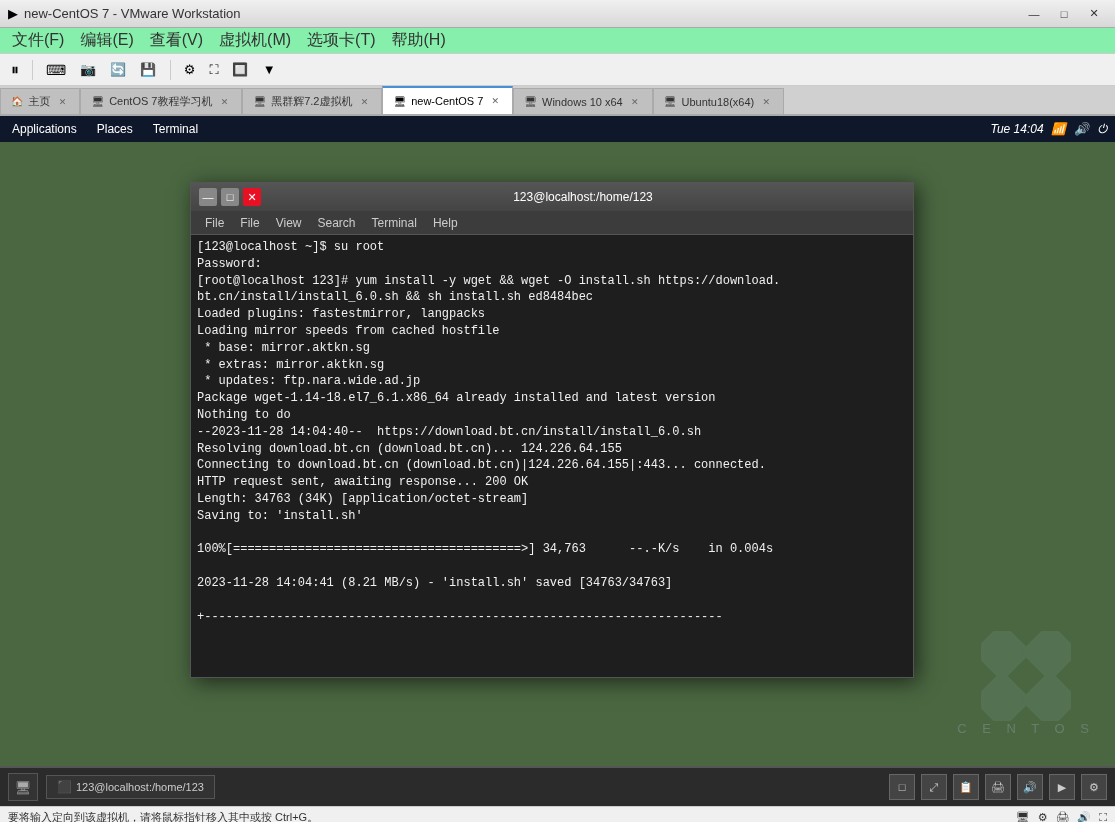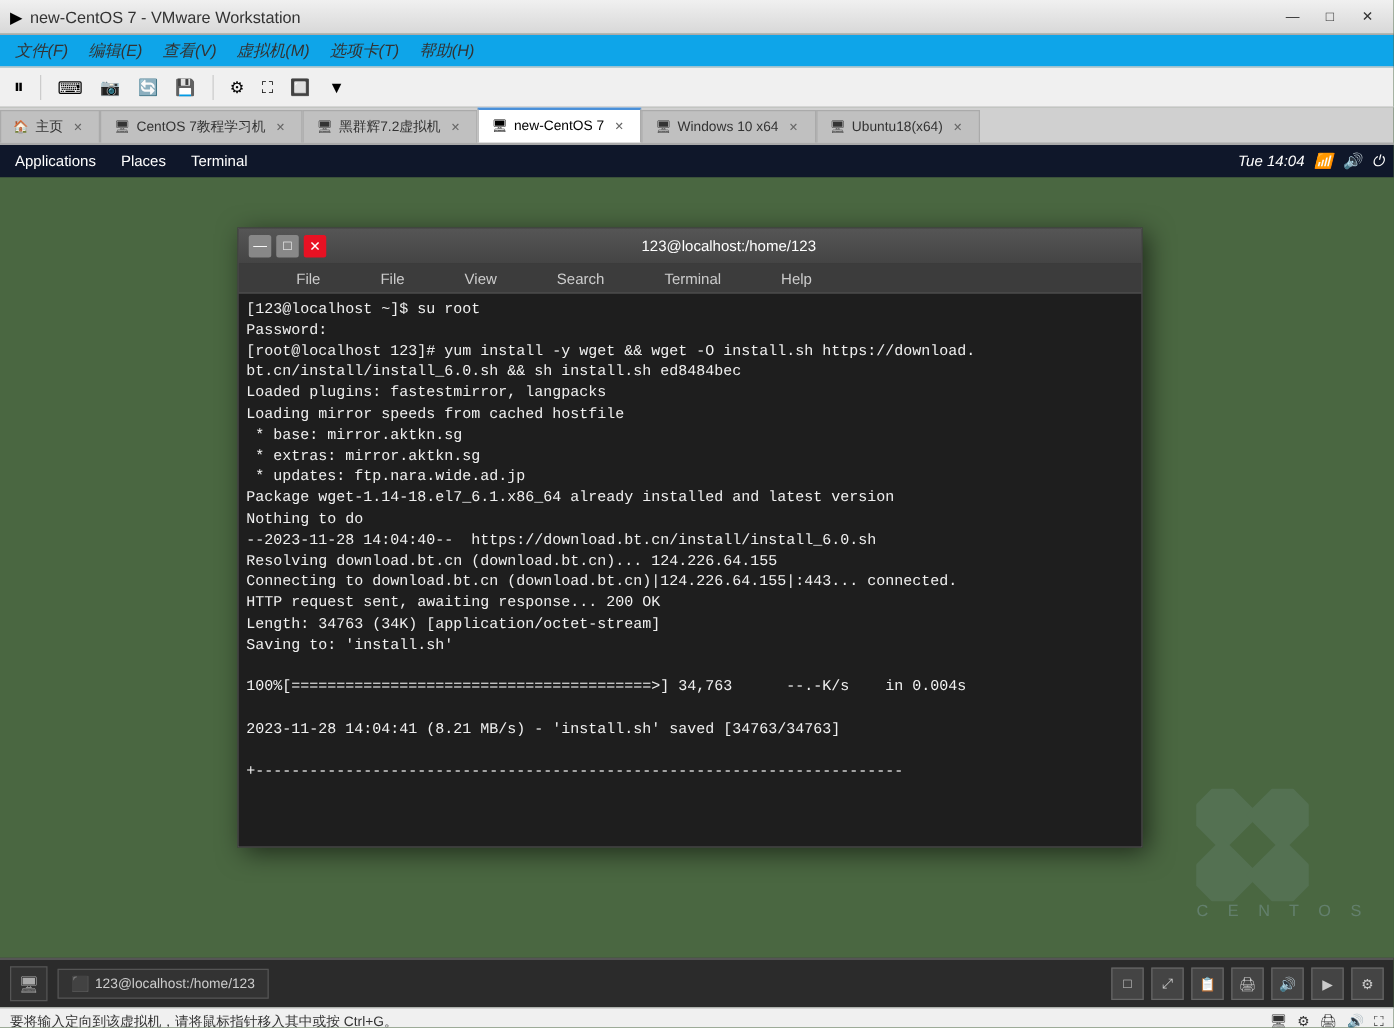--- a/index.html
+++ b/index.html
@@ -23,28 +23,27 @@
     }
     .win-btn {
       width: 26px; height: 18px; font-size: 11px; cursor: pointer;
       display: flex; align-items: center; justify-content: center;
       background: transparent; border: none; color: #333;
     }
 
     
     .vmware-menubar {
       height: 26px;
-      background: #0ea5e9;
+      background: #86efac;
       display: flex;
       align-items: center;
       padding: 0 4px;
       border-bottom: 1px solid #ccc;
-      font-size: 13px;
+      font-size: 16px;
       color: #333;
-      font-style: italic;
     }
     .vmware-menubar .menu-item {
       padding: 2px 8px;
       cursor: pointer;
     }
     .vmware-toolbar {
       height: 32px;
       background: #f0f0f0;
       display: flex;
       align-items: center;
@@ -161,38 +160,38 @@
     .t-btn.minimize { background: #888; color: white; }
     .t-btn.maximize { background: #888; color: white; }
     .t-btn.close { background: #e81123; color: white; }
 
     .terminal-menubar {
       height: 24px; background: #3c3c3c;
       display: flex; align-items: center;
       padding: 0 6px; font-size: 12px; color: #ccc;
       border-bottom: 1px solid #555;
     }
-    .t-menu-item { padding: 0 8px; cursor: pointer; margin-left: 32px; }
+    .t-menu-item { padding: 0 8px; cursor: pointer; }
 
     .terminal-body {
       flex: 1; overflow: hidden;
       background: #1e1e1e;
       font-family: 'Courier New', Courier, monospace;
       font-size: 12px;
       color: #f0f0f0;
       padding: 4px 6px;
       white-space: pre;
       line-height: 1.4;
     }
 
     
     .centos-watermark {
       position: absolute;
       bottom: 30px; right: 20px;
-      display: flex; flex-direction: column; align-items: flex-start;
+      display: flex; flex-direction: column; align-items: center;
       opacity: 0.3;
     }
     .centos-text {
       font-size: 13px; letter-spacing: 6px; color: #9db8d2;
       font-family: Arial, sans-serif;
     }
 
     
     .vmware-bottombar {
       height: 40px;

